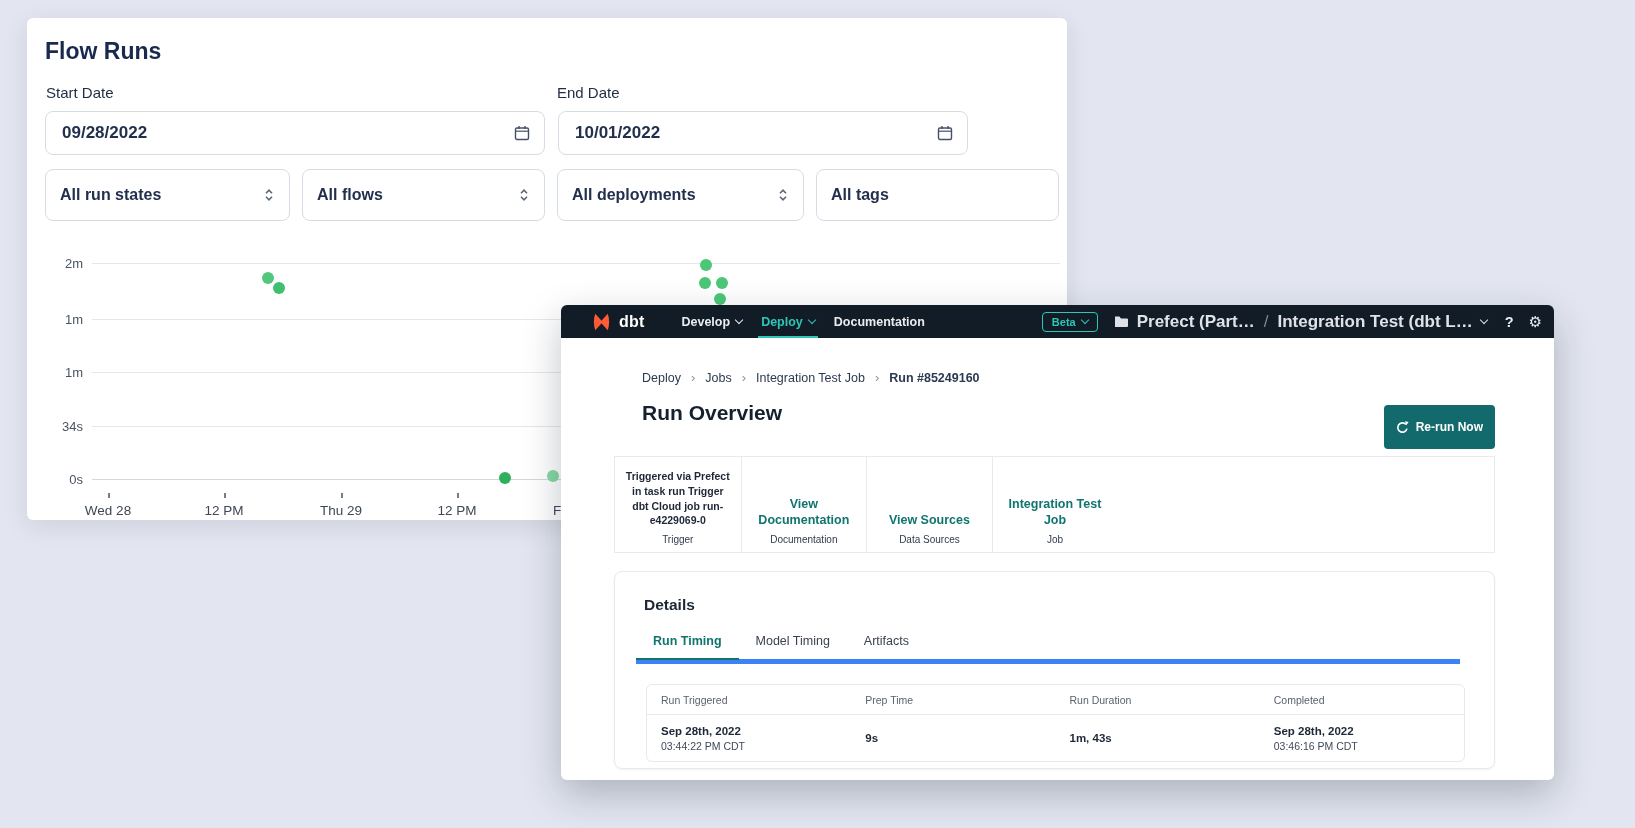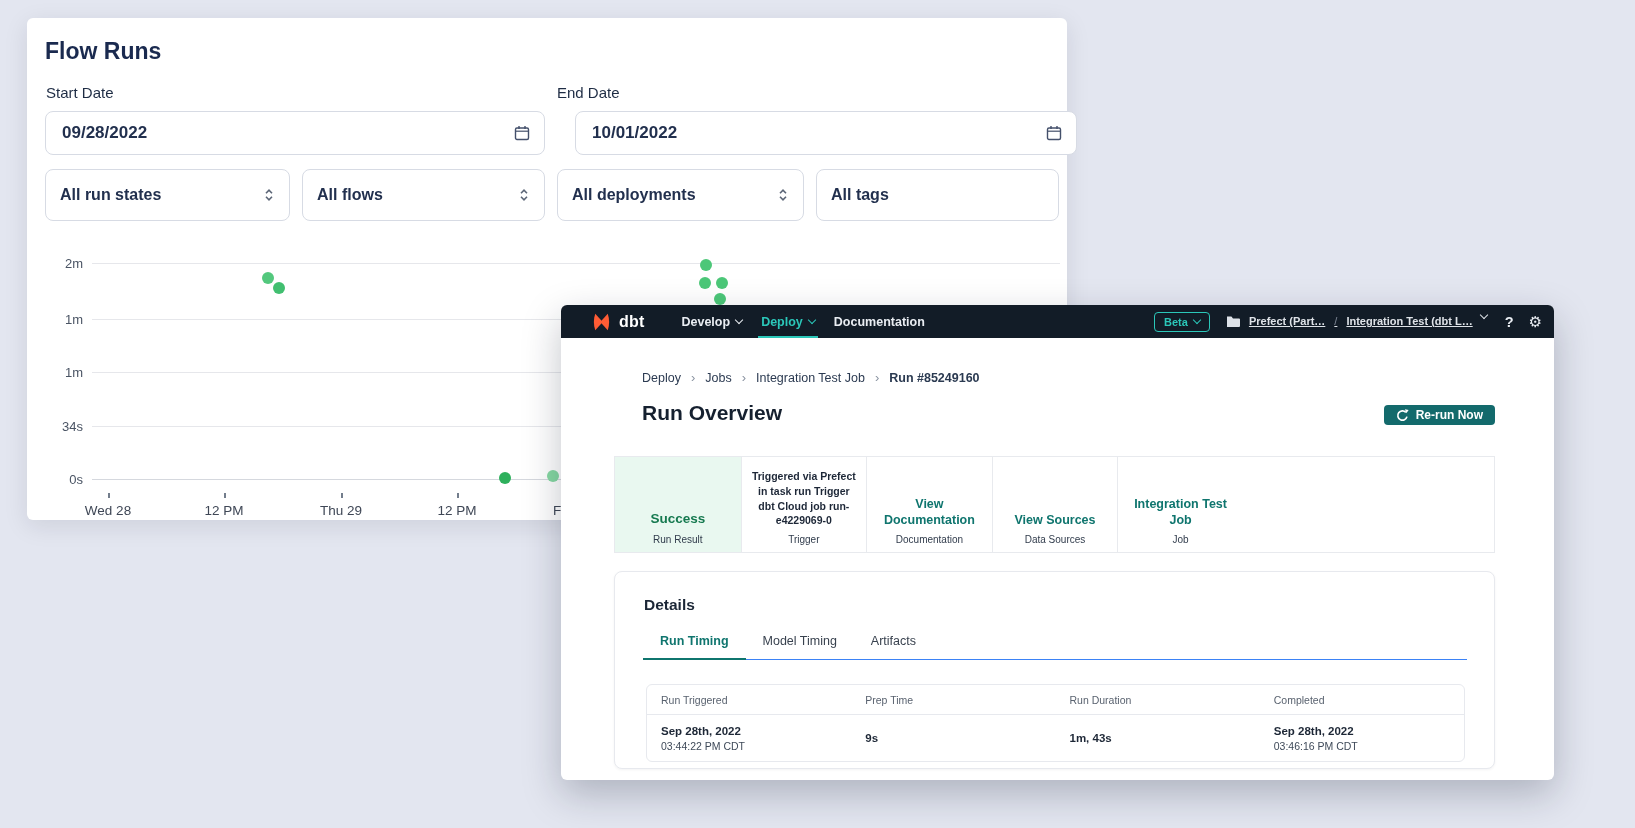--- a/index.html
+++ b/index.html
@@ -32,49 +32,49 @@
   .brand{color:#fff;font-weight:700;font-size:16px;margin:0 34px 0 7px;letter-spacing:.2px;}
   .nav-item{height:33px;display:flex;align-items:center;gap:6px;padding:0 3px;margin-right:13px;
     font-size:12.5px;font-weight:600;color:#e9edf2;cursor:pointer;box-sizing:border-box;
     border-bottom:2px solid transparent;border-top:2px solid transparent;}
   .nav-item.active{color:#2bc7b9;border-bottom-color:#2bc7b9;}
   .caret{width:5px;height:5px;border-right:1.5px solid currentColor;border-bottom:1.5px solid currentColor;
     transform:rotate(45deg);margin-top:-3px;display:inline-block;}
   .nav-spacer{flex:1;}
   .beta-pill{border:1px solid #2bc7b9;color:#2bc7b9;font-size:11px;font-weight:700;
     border-radius:4px;padding:3px 9px;display:flex;align-items:center;gap:6px;margin-right:16px;cursor:pointer;}
-  .proj-crumb{display:flex;font-size:11px;color:#dfe3e8;font-weight:600;text-decoration:underline;}
+  .proj-crumb{display:flex;align-items:center;font-size:17px;color:#dfe3e8;font-weight:600;}
   .proj-crumb .slash{color:#7e8795;margin:0 9px;font-weight:400;}
   .nav-icon{color:#e9edf2;cursor:pointer;}
   .help{font-size:14.5px;font-weight:800;margin:0 7px 0 18px;}
   .gear{font-size:15px;margin-left:8px;}
   .crumbs{position:absolute;left:81px;top:65px;display:flex;align-items:center;gap:10px;
     font-size:12.5px;color:#2b3a51;}
   .crumbs .sep{color:#8a93a1;font-size:13px;}
   .crumbs .crumb{cursor:pointer;}
   .crumbs .crumb.current{font-weight:700;cursor:default;}
   .page-title{position:absolute;left:81px;top:96px;font-size:21px;font-weight:700;color:#15202f;}
-  .rerun-btn{position:absolute;right:59px;top:100px;height:20px;background:#136a6c;color:#fff;
+  .rerun-btn{position:absolute;right:59px;top:100px;height:44px;background:#136a6c;color:#fff;
     border:none;border-radius:4px;display:flex;align-items:center;gap:7px;padding:0 12px;
     font-family:inherit;font-size:12px;font-weight:600;cursor:pointer;}
   .cards{position:absolute;left:53px;top:151px;width:881px;height:97px;display:grid;
     grid-template-columns:repeat(7,1fr);border:1px solid #e8eaee;box-sizing:border-box;background:#fff;}
   .card{position:relative;display:flex;align-items:flex-end;justify-content:center;
     padding:8px 8px 24px;border-left:1px solid #e8eaee;box-sizing:border-box;text-align:center;}
   .card:first-child{border-left:none;}
   .card .val{font-size:12.5px;font-weight:700;line-height:1.3;}
   .card.success{background:#e9f8f0;}
   .card.success .val{color:#15794f;font-size:13.5px;}
   .card.link .val{color:#0f756e;cursor:pointer;}
   .card.plain .val{color:#1d2737;font-size:10.5px;line-height:1.4;}
   .card .sub{position:absolute;bottom:7px;left:0;right:0;font-size:10px;color:#313c4c;font-weight:500;}
   .panel{position:absolute;left:53px;top:266px;width:881px;height:198px;background:#fff;
     border:1px solid #e7e9ee;border-radius:8px;box-sizing:border-box;box-shadow:0 1px 3px rgba(16,24,40,.05);}
   .panel-title{position:absolute;left:29px;top:24px;font-size:15.5px;font-weight:700;color:#1b2636;}
-  .tabs{position:absolute;left:28px;top:56px;display:flex;width:824px;border-bottom:1px solid #3b82f6;}
+  .tabs{position:absolute;left:21px;top:56px;display:flex;width:824px;border-bottom:5px solid #3b82f6;}
   .tab{padding:6px 17px 10px;font-size:12.5px;color:#39424f;cursor:pointer;
     border-bottom:2px solid transparent;margin-bottom:-1px;}
   .tab.active{color:#0f756e;font-weight:700;border-bottom-color:#0f756e;}
   .dtable{position:absolute;left:31px;top:112px;width:819px;border:1px solid #e7e9ee;
     border-radius:6px;overflow:hidden;box-sizing:border-box;background:#fff;}
   .thead{display:grid;grid-template-columns:1fr 1fr 1fr 1fr;height:29px;align-items:center;
     border-bottom:1px solid #e7e9ee;}
   .th{font-size:10.5px;color:#59626f;padding-left:14px;font-weight:500;}
   .trow{display:grid;grid-template-columns:1fr 1fr 1fr 1fr;height:46px;align-items:center;}
   .td{padding-left:14px;}
@@ -93,21 +93,21 @@
 
   <div class="date-input" style="left:18px;width:500px">
     <input value="09/28/2022" style="">
     <svg width="16" height="16" viewBox="0 0 16 16">
       <rect x="1.5" y="3" width="13" height="11.5" rx="1.5" fill="none" stroke="#44506b" stroke-width="1.4"></rect>
       <line x1="1.5" y1="6.2" x2="14.5" y2="6.2" stroke="#44506b" stroke-width="1.2"></line>
       <line x1="5" y1="1" x2="5" y2="4" stroke="#44506b" stroke-width="1.4"></line>
       <line x1="11" y1="1" x2="11" y2="4" stroke="#44506b" stroke-width="1.4"></line>
     </svg>
   </div>
-  <div class="date-input" style="left:548px;width:502px">
+  <div class="date-input" style="left:531px;width:410px">
     <input value="10/01/2022" style="">
     <svg width="16" height="16" viewBox="0 0 16 16">
       <rect x="1.5" y="3" width="13" height="11.5" rx="1.5" fill="none" stroke="#44506b" stroke-width="1.4"></rect>
       <line x1="1.5" y1="6.2" x2="14.5" y2="6.2" stroke="#44506b" stroke-width="1.2"></line>
       <line x1="5" y1="1" x2="5" y2="4" stroke="#44506b" stroke-width="1.4"></line>
       <line x1="11" y1="1" x2="11" y2="4" stroke="#44506b" stroke-width="1.4"></line>
     </svg>
   </div>
 
   <div id="filter-selects">
@@ -227,24 +227,20 @@
 
   <button class="rerun-btn">
     <svg width="13" height="13" viewBox="0 0 14 14">
       <path d="M11.8 8.2 a5 5 0 1 1 -1.2-4.6" fill="none" stroke="#fff" stroke-width="1.8"></path>
       <polygon points="9.6,0.3 13.6,1.2 11.2,4.6" fill="#fff"></polygon>
     </svg>
     <span>Re-run Now</span>
   </button>
 
   <div class="cards" id="cards">
-      <div class="card success">
-        <div class="val">Success</div>
-        <div class="sub">Run Result</div>
-      </div>
       <div class="card plain">
         <div class="val">Triggered via Prefect in task run Trigger dbt Cloud job run-e4229069-0</div>
         <div class="sub">Trigger</div>
       </div>
       <div class="card link">
         <div class="val">View Documentation</div>
         <div class="sub">Documentation</div>
       </div>
       <div class="card link">
         <div class="val">View Sources</div>

